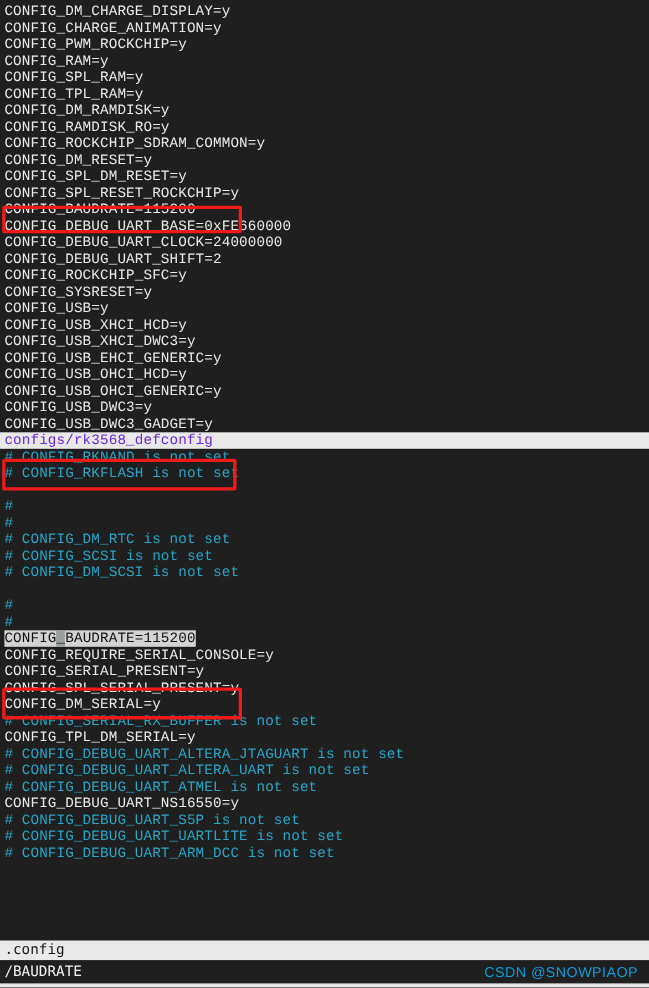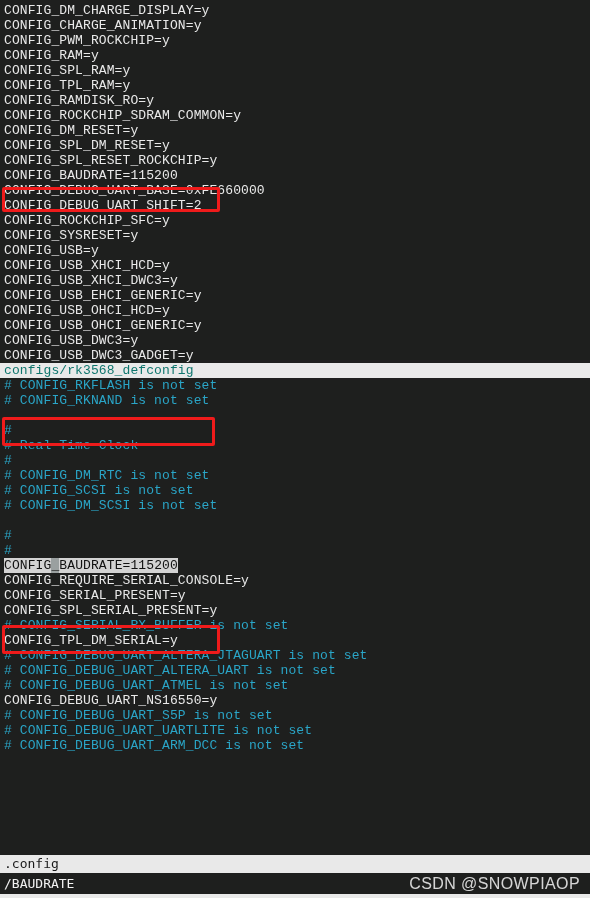--- a/index.html
+++ b/index.html
@@ -38,21 +38,21 @@
     padding-left: 4px;
     color: #e8e8e8;
     letter-spacing: 0.1px;
   }
   .line.comment   { color: #2aa5c7; }
   .line.plain     { color: #e9e9e9; }
 
   
   .line.hl {
     background: #e9e9e9;
-    color: #0f766e;
+    color: #6d28d9;
     padding-left: 4px;
   }
   .line.hl-partial {
     background: transparent;
   }
   .line.hl-partial .seg {
     background: #d3d3d3;
     color: #111;
   }
   .cursor-block {
@@ -93,23 +93,23 @@
     line-height: 22px;
     white-space: pre;
     padding-left: 4px;
     box-sizing: border-box;
     font-size: 13px;
   }
   #watermark {
     position: absolute;
     right: 10px;
     bottom: 7px;
-    color: #e5e5e5;
+    color: #0ea5e9;
     font-family: "Liberation Sans", sans-serif;
-    font-size: 16px;
+    font-size: 13px;
     letter-spacing: 0.4px;
     opacity: .92;
   }
   #bottomedge {
     position: absolute;
     left: 0;
     bottom: 0;
     width: 590px;
     height: 4px;
     background: #e9e9e9;
@@ -120,55 +120,57 @@
 
 <div id="screen">
 
   <div id="buffer">
       <div class="line plain">CONFIG_DM_CHARGE_DISPLAY=y</div>
       <div class="line plain">CONFIG_CHARGE_ANIMATION=y</div>
       <div class="line plain">CONFIG_PWM_ROCKCHIP=y</div>
       <div class="line plain">CONFIG_RAM=y</div>
       <div class="line plain">CONFIG_SPL_RAM=y</div>
       <div class="line plain">CONFIG_TPL_RAM=y</div>
+      <div class="line plain">CONFIG_DM_RAMDISK=y</div>
       <div class="line plain">CONFIG_RAMDISK_RO=y</div>
       <div class="line plain">CONFIG_ROCKCHIP_SDRAM_COMMON=y</div>
       <div class="line plain">CONFIG_DM_RESET=y</div>
       <div class="line plain">CONFIG_SPL_DM_RESET=y</div>
       <div class="line plain">CONFIG_SPL_RESET_ROCKCHIP=y</div>
       <div class="line plain">CONFIG_BAUDRATE=115200</div>
       <div class="line plain">CONFIG_DEBUG_UART_BASE=0xFE660000</div>
+      <div class="line plain">CONFIG_DEBUG_UART_CLOCK=24000000</div>
       <div class="line plain">CONFIG_DEBUG_UART_SHIFT=2</div>
       <div class="line plain">CONFIG_ROCKCHIP_SFC=y</div>
       <div class="line plain">CONFIG_SYSRESET=y</div>
       <div class="line plain">CONFIG_USB=y</div>
       <div class="line plain">CONFIG_USB_XHCI_HCD=y</div>
       <div class="line plain">CONFIG_USB_XHCI_DWC3=y</div>
       <div class="line plain">CONFIG_USB_EHCI_GENERIC=y</div>
       <div class="line plain">CONFIG_USB_OHCI_HCD=y</div>
       <div class="line plain">CONFIG_USB_OHCI_GENERIC=y</div>
       <div class="line plain">CONFIG_USB_DWC3=y</div>
       <div class="line plain">CONFIG_USB_DWC3_GADGET=y</div>
       <div class="line hl">configs/rk3568_defconfig</div>
+      <div class="line comment"># CONFIG_RKNAND is not set</div>
       <div class="line comment"># CONFIG_RKFLASH is not set</div>
-      <div class="line comment"># CONFIG_RKNAND is not set</div>
       <div class="line plain"> </div>
       <div class="line comment">#</div>
-      <div class="line comment"># Real Time Clock</div>
       <div class="line comment">#</div>
       <div class="line comment"># CONFIG_DM_RTC is not set</div>
       <div class="line comment"># CONFIG_SCSI is not set</div>
       <div class="line comment"># CONFIG_DM_SCSI is not set</div>
       <div class="line plain"> </div>
       <div class="line comment">#</div>
       <div class="line comment">#</div>
       <div class="line hl-partial"><span class="seg">CONFIG<span class="cursor-block">_</span>BAUDRATE=115200</span></div>
       <div class="line plain">CONFIG_REQUIRE_SERIAL_CONSOLE=y</div>
       <div class="line plain">CONFIG_SERIAL_PRESENT=y</div>
       <div class="line plain">CONFIG_SPL_SERIAL_PRESENT=y</div>
+      <div class="line plain">CONFIG_DM_SERIAL=y</div>
       <div class="line comment"># CONFIG_SERIAL_RX_BUFFER is not set</div>
       <div class="line plain">CONFIG_TPL_DM_SERIAL=y</div>
       <div class="line comment"># CONFIG_DEBUG_UART_ALTERA_JTAGUART is not set</div>
       <div class="line comment"># CONFIG_DEBUG_UART_ALTERA_UART is not set</div>
       <div class="line comment"># CONFIG_DEBUG_UART_ATMEL is not set</div>
       <div class="line plain">CONFIG_DEBUG_UART_NS16550=y</div>
       <div class="line comment"># CONFIG_DEBUG_UART_S5P is not set</div>
       <div class="line comment"># CONFIG_DEBUG_UART_UARTLITE is not set</div>
       <div class="line comment"># CONFIG_DEBUG_UART_ARM_DCC is not set</div>
     </div>

